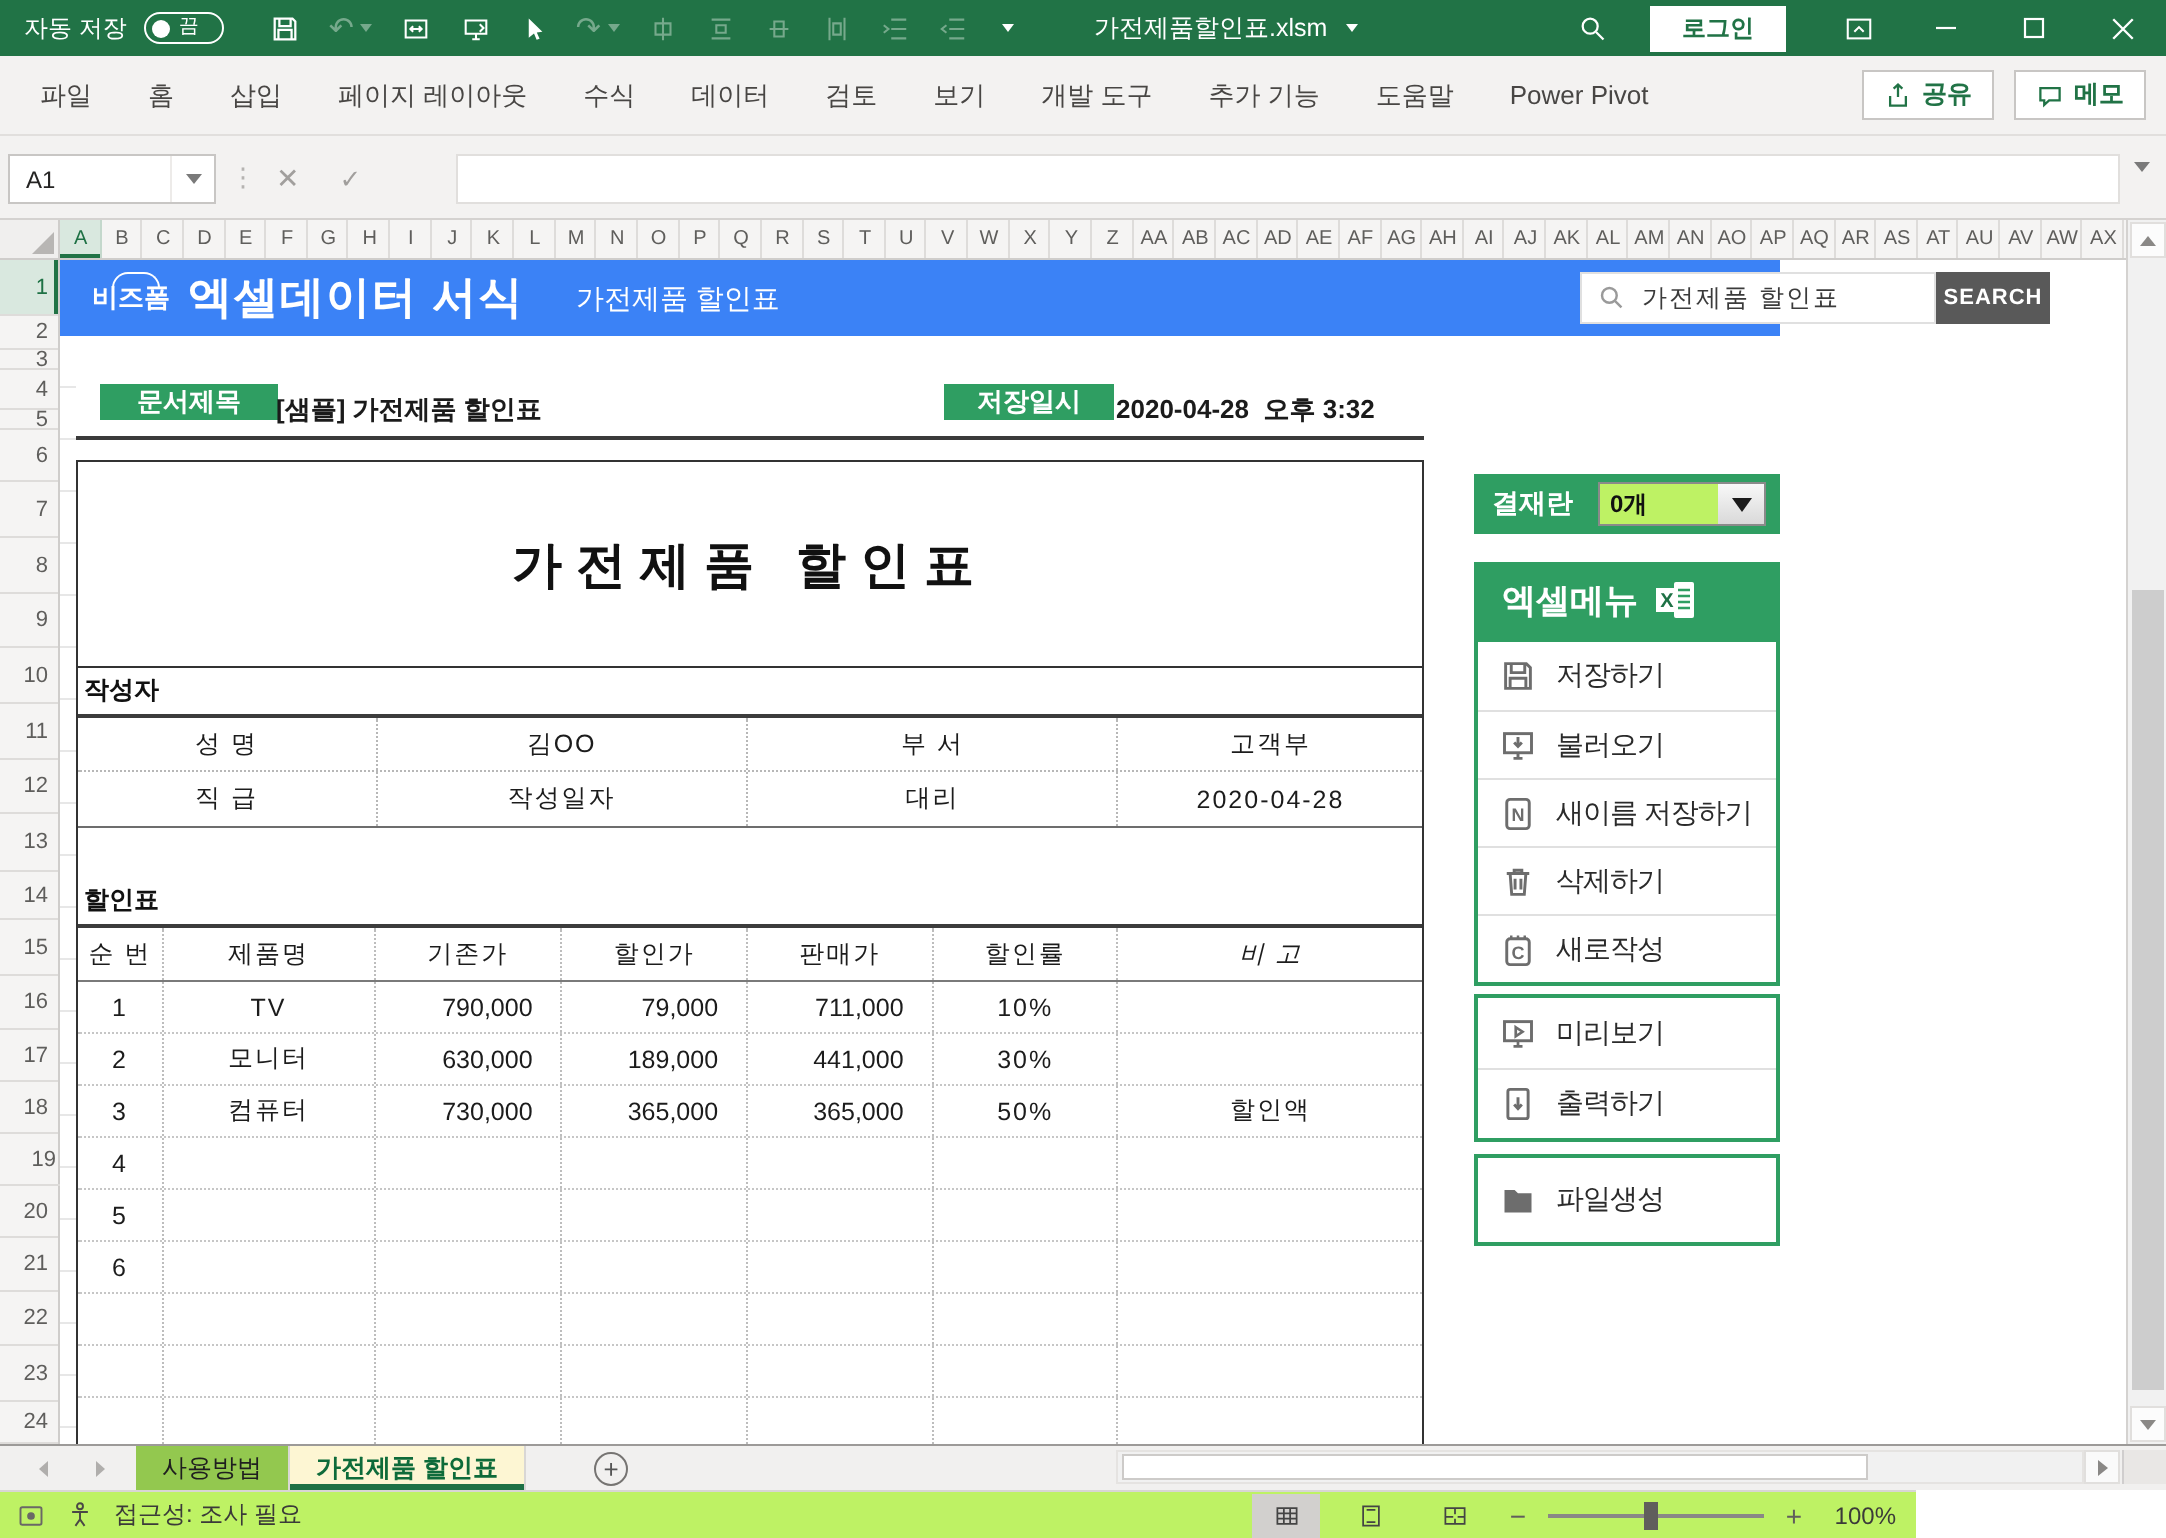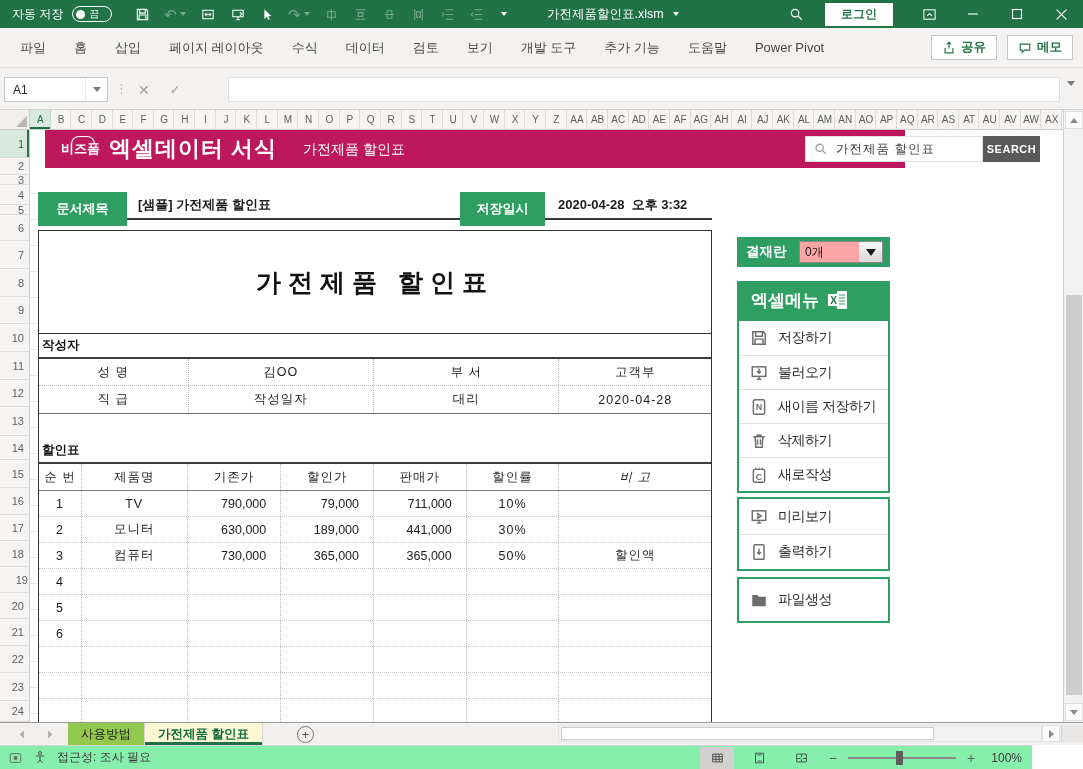--- a/index.html
+++ b/index.html
@@ -53,31 +53,31 @@
 
   
   .row-headers { position:absolute; left:0; top:130px; width:30px; height:592px; background:#f5f4f3; border-right:1px solid #cfcdcb; }
   .row-h { width:100%; border-bottom:1px solid #dedcda; font-size:11px; color:#5f5e5c; display:flex; align-items:center; justify-content:flex-end; padding-right:5px; }
   .row-h.sel { background:#d9e8df; color:#1e7145; box-shadow:inset -2px 0 0 #217346; }
 
   
   .sheet { position:absolute; left:30px; top:130px; width:1033px; height:592px; background:#fff; overflow:hidden; }
   .left-strip { position:absolute; left:0; top:38px; width:8px; height:554px; background:repeating-linear-gradient(to bottom, transparent 0 25px, #e7e7e7 25px 26px); }
 
-  .banner { position:absolute; left:15px; top:0; width:860px; height:38px; background:#be185d; color:#fff; }
+  .banner { position:absolute; left:0; top:0; width:860px; height:38px; background:#3b82f6; color:#fff; }
   .bz-logo { position:absolute; left:16px; top:10px; font-size:13px; font-weight:bold; }
   .bz-logo:before { content:""; position:absolute; left:10px; top:-4px; width:22px; height:7px; border:1.5px solid #fff; border-bottom:none; border-radius:8px 8px 0 0; }
   .banner-title { position:absolute; left:64px; top:4px; font-size:22px; font-weight:bold; letter-spacing:1px; }
   .banner-sub { position:absolute; left:258px; top:11px; font-size:14px; }
   .search-wrap { position:absolute; left:760px; top:6px; width:235px; height:26px; display:flex; }
   .search-input { flex:1; background:#fff; border:1px solid #e0e0e0; display:flex; align-items:center; gap:8px; padding-left:8px; color:#3b3b3b; font-size:12.5px; letter-spacing:1px; }
   .search-btn { width:57px; background:#595959; color:#fff; font-size:11px; font-weight:bold; display:flex; align-items:center; justify-content:center; letter-spacing:0.5px; }
 
   .doc-header { position:absolute; left:8px; top:62px; width:674px; height:28px; border-bottom:2px solid #3a3a3a; }
-  .badge { position:absolute; top:0; height:34px; background:#2f9e62; color:#fff; font-size:13px; font-weight:bold; display:flex; align-items:center; justify-content:center; }
+  .badge { position:absolute; top:0; height:18px; background:#2f9e62; color:#fff; font-size:13px; font-weight:bold; display:flex; align-items:center; justify-content:center;margin-left:12px; }
   .badge.b1 { left:0; width:89px; }
   .badge.b2 { left:422px; width:85px; }
   .doc-title-val { position:absolute; left:100px; top:0; height:25px; display:flex; align-items:center; font-size:13px; font-weight:bold; color:#1b1b1b; }
   .doc-saved-val { position:absolute; left:520px; top:0; height:25px; display:flex; align-items:center; font-size:13px; font-weight:bold; color:#1b1b1b; white-space:pre;text-align:center; }
 
   .content-box { position:absolute; left:8px; top:100px; width:674px; height:492px; border:1px solid #333; border-bottom:none; background:#fff; overflow:hidden; }
   .box-title { height:103px; border-bottom:1px solid #333; display:flex; align-items:center; justify-content:center; font-size:25px; font-weight:bold; letter-spacing:7px; color:#111; }
   .section-label { height:25px; border-bottom:2px solid #3c3c3c; display:flex; align-items:center; padding-left:3px; font-size:12.5px; font-weight:bold; color:#111; }
   .author-table { height:55px; border-bottom:1px solid #6d6d6d; }
   .a-row { height:27px; display:flex; }
@@ -89,21 +89,21 @@
   .d-row.header { height:27px; border-bottom:1px solid #7a7a7a; }
   .d-row.body { height:26px; }
   .d-cell { display:flex; align-items:center; font-size:12.5px; color:#1c1c1c; border-right:1px dotted #bdbdbd; overflow:hidden; }
   .d-cell:last-child { border-right:none; }
   .d-cell.c { justify-content:center; letter-spacing:1px; }
   .d-cell.r { justify-content:flex-end; padding-right:14px; }
 
   
   .approval-box { position:absolute; left:707px; top:107px; width:153px; height:30px; background:#2f9e62; display:flex; align-items:center; }
   .approval-label { color:#fff; font-size:13.5px; font-weight:bold; padding-left:9px; }
-  .approval-select { position:absolute; left:62px; top:4px; width:80px; height:22px; background:#fca5a5; border:1px solid #8a8a8a; font-size:12px; color:#111; display:flex; align-items:center; padding-left:5px; }
+  .approval-select { position:absolute; left:62px; top:4px; width:80px; height:22px; background:#bef264; border:1px solid #8a8a8a; font-size:12px; color:#111; display:flex; align-items:center; padding-left:5px;font-weight:bold; }
   .approval-drop { position:absolute; left:122px; top:4px; width:24px; height:22px; background:linear-gradient(#f8f8f8,#d9d9d9); border:1px solid #8a8a8a; border-left:none; display:flex; align-items:center; justify-content:center; }
   .approval-drop .t { width:0; height:0; border-left:5px solid transparent; border-right:5px solid transparent; border-top:7px solid #1b1b1b; }
 
   .menu-header { position:absolute; left:707px; top:151px; width:153px; height:38px; background:#2f9e62; color:#fff; display:flex; align-items:center; gap:8px; padding-left:14px; font-size:17px; font-weight:bold; }
   .menu-group { position:absolute; left:707px; width:153px; background:#fff; border:2px solid #2f9e62; }
   .menu-item { display:flex; align-items:center; gap:10px; padding-left:11px; }
   .menu-item + .menu-item { border-top:1px solid #e0e0e0; }
   .menu-item .lbl { font-size:14px; color:#2b2b2b; white-space:nowrap; letter-spacing:-0.5px; }
 
   
@@ -122,21 +122,21 @@
   .sheet-tab.active { background:#fdf6d3; color:#0e6b3a; font-weight:bold; box-shadow:inset 0 -3px 0 #1e7145; }
   .add-tab { display:flex; align-items:center; margin-left:34px; }
   .add-circle { width:17px; height:17px; border:1px solid #767472; border-radius:50%; color:#555; display:flex; align-items:center; justify-content:center; font-size:13px; line-height:1; }
   .h-scroll { position:absolute; left:558px; top:725px; width:484px; height:17px; background:#f1f1f1; border:1px solid #e5e3e1; }
   .h-thumb { position:absolute; left:2px; top:1px; width:373px; height:13px; background:#fff; border:1px solid #cdcbc9; }
   .h-btn { position:absolute; left:1042px; top:725px; width:18px; height:17px; background:#fafafa; border:1px solid #e1dfdd; display:flex; align-items:center; justify-content:center; }
   .tri-r { width:0; height:0; border-top:4px solid transparent; border-bottom:4px solid transparent; border-left:5px solid #8a8886; }
   .h-corner { position:absolute; left:1061px; top:725px; width:22px; height:17px; background:#e9e7e5; border-left:1px solid #d0cece; }
 
   
-  .status-bar { position:absolute; left:0; top:745px; width:1032px; height:24px; background:#86efac; border-top:1px solid #d8d6d4; display:flex; }
+  .status-bar { position:absolute; left:0; top:745px; width:958px; height:24px; background:#bef264; border-top:1px solid #d8d6d4; display:flex; }
   .sb-left { display:flex; align-items:center; gap:10px; padding-left:8px; color:#3b3a39; font-size:12px; }
   .sb-right { position:absolute; right:10px; top:0; height:24px; display:flex; align-items:center; gap:8px; }
   .view-btn { width:34px; height:22px; display:flex; align-items:center; justify-content:center; }
   .view-btn.active { background:#d2d0ce; }
   .zoom-minus,.zoom-plus { color:#605e5c; font-size:14px; width:14px; text-align:center; }
   .zoom-track { position:relative; width:108px; height:14px; }
   .zoom-track .line { position:absolute; left:0; top:6px; width:108px; height:2px; background:#8a8886; }
   .zoom-track .thumb { position:absolute; left:48px; top:0; width:7px; height:14px; background:#605e5c; }
   .zoom-pct { font-size:12px; color:#3b3a39; width:36px; text-align:right; }
 </style>

